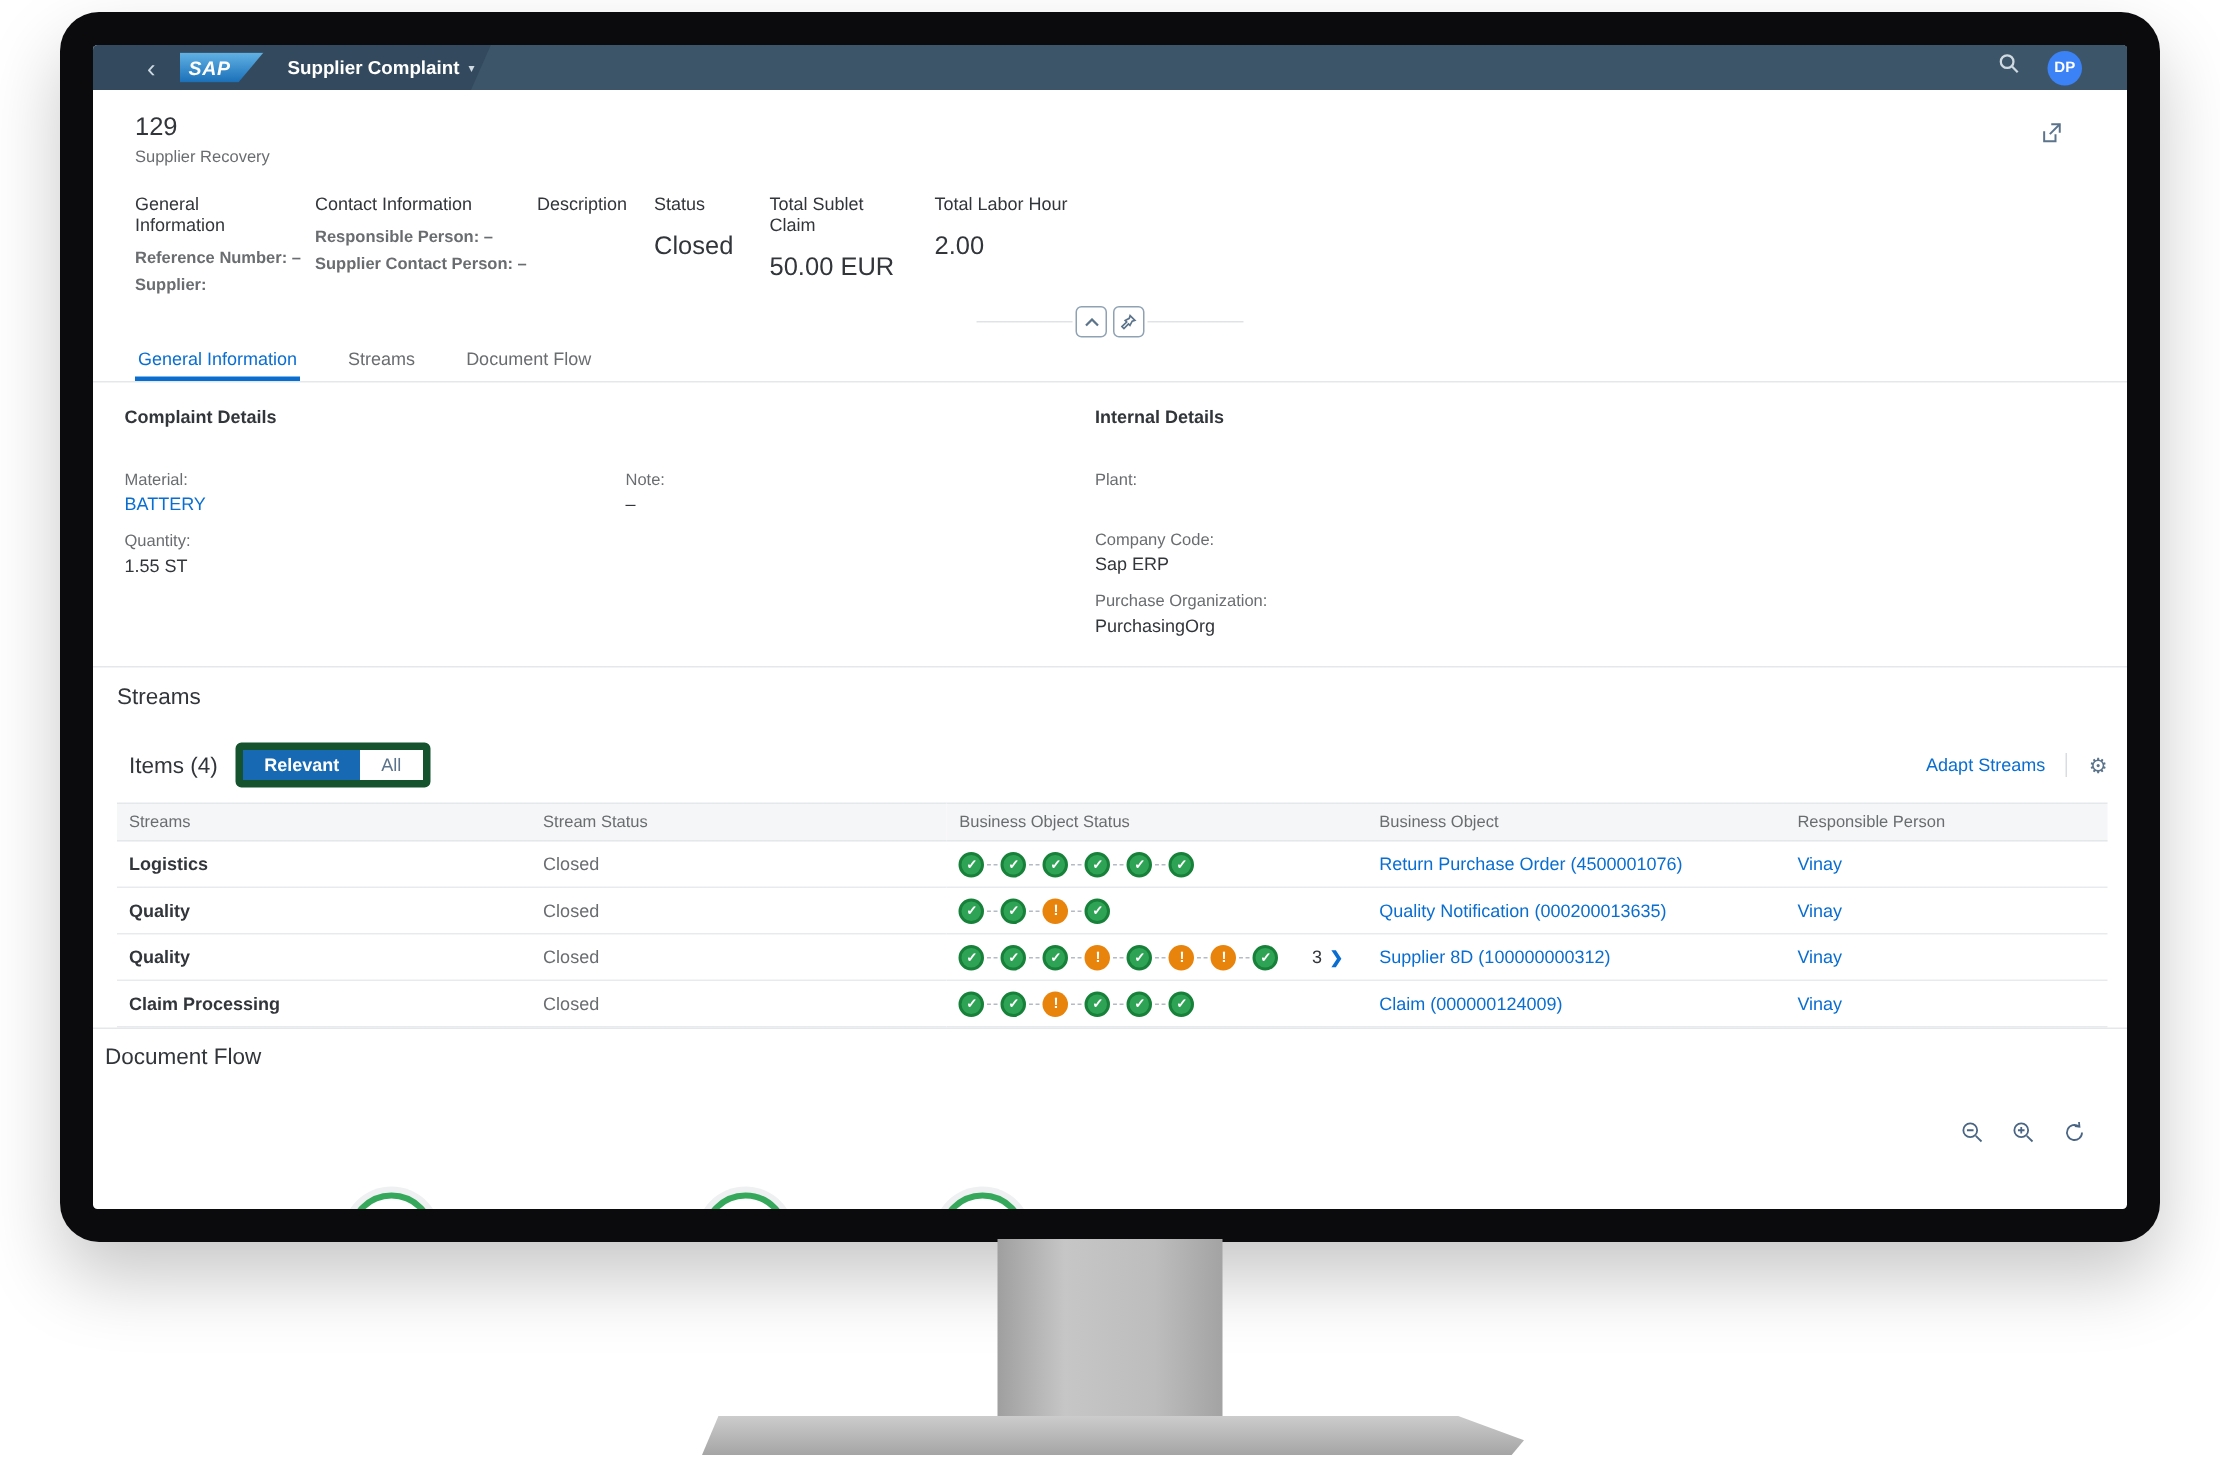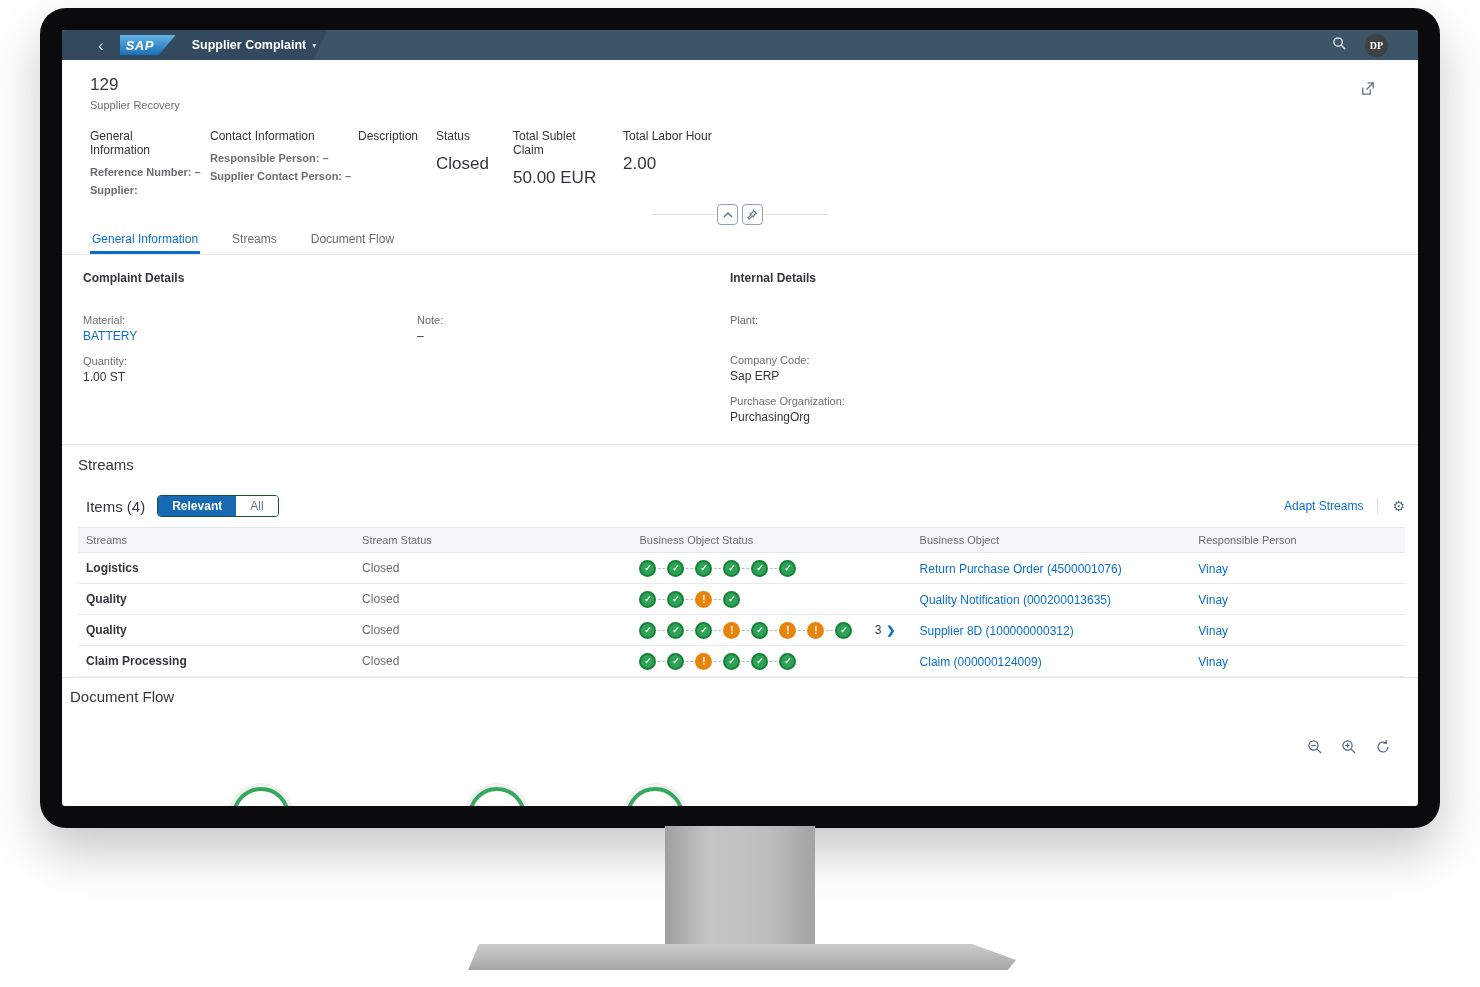--- a/index.html
+++ b/index.html
@@ -24,22 +24,22 @@
   .shell>*{position:relative;}
   .back{color:#cfd9e2;font-size:17px;line-height:1;margin-right:16px;cursor:default;}
   .saplogo{width:56px;height:20px;background:linear-gradient(180deg,#62b2e4,#1a6fb8);
     clip-path:polygon(0 0,100% 0,70% 100%,0 100%);display:flex;align-items:center;
     padding-left:6px;box-sizing:border-box;margin-right:16px;}
   .saplogo span{font-style:italic;font-weight:bold;font-size:13px;color:#fff;letter-spacing:.5px;}
   .apptitle{font-size:12.5px;font-weight:bold;color:#fff;}
   .caret{font-size:8px;color:#cfd9e2;margin-left:6px;}
   .shellright{margin-left:auto;display:flex;align-items:center;gap:18px;}
   .icon-search{color:#cfd9e2;}
-  .avatar{width:23px;height:23px;border-radius:50%;background:#404040;color:#fff;font-size:10px;
-    font-weight:bold;display:flex;align-items:center;justify-content:center;font-family:Liberation Serif, serif;}
+  .avatar{width:23px;height:23px;border-radius:50%;background:#3b82f6;color:#fff;font-size:10px;
+    font-weight:bold;display:flex;align-items:center;justify-content:center;}
 
   
   .objheader{padding:15px 28px 8px 28px;position:relative;}
   .obj-title{font-size:17px;color:#32363a;}
   .obj-sub{font-size:11px;color:#6a6d70;margin-top:4px;}
   .share-btn{position:absolute;right:42px;top:20px;color:#5b738b;cursor:pointer;background:none;border:none;padding:0;}
   .facets{display:flex;margin-top:18px;}
   .facet{box-sizing:border-box;padding-right:14px;}
   .facet.f0{width:120px;}.facet.f1{width:148px;}.facet.f2{width:78px;}
   .facet.f3{width:77px;}.facet.f4{width:110px;}.facet.f5{width:140px;}
@@ -71,21 +71,21 @@
   .field{margin-bottom:12px;}
   .flabel{font-size:11px;color:#6a6d70;}
   .fvalue{font-size:12px;color:#32363a;margin-top:3px;min-height:13px;}
   .fvalue.link{color:#0a6ed1;cursor:pointer;}
 
   
   .streams{border-top:1px solid #e5e8ea;padding:11px 13px 0 16px;}
   .sec-title{font-size:15px;color:#32363a;}
   .stoolbar{display:flex;align-items:center;margin-top:22px;padding:0 0 0 8px;}
   .items-label{font-size:15px;color:#32363a;}
-  .segmented{display:flex;margin-left:12px;border:1px solid #14532d;border-radius:4px;overflow:hidden;}
+  .segmented{display:flex;margin-left:12px;border:5px solid #14532d;border-radius:4px;overflow:hidden;}
   .segbtn{font-size:12px;padding:3px 14px;border:none;background:#fff;color:#5b738b;cursor:pointer;}
   .segbtn.sel{background:#1669b2;color:#fff;font-weight:bold;}
   .stoolbar-right{margin-left:auto;display:flex;align-items:center;}
   .adapt{font-size:12px;color:#0a6ed1;cursor:pointer;}
   .vsep{width:1px;height:16px;background:#d9dde1;margin:0 14px;}
   .gear{font-size:14px;color:#5b738b;cursor:pointer;line-height:1;}
 
   table.stable{width:100%;border-collapse:collapse;margin-top:10px;table-layout:fixed;}
   .stable th{background:#f5f6f7;border-top:1px solid #e5e8ea;border-bottom:1px solid #e5e8ea;
     font-size:11px;font-weight:normal;color:#6a6d70;text-align:left;padding:6px 8px;}
@@ -207,21 +207,21 @@
         <div class="panel pl">
           <div class="gtitle">Complaint Details</div>
           <div class="cols">
             <div class="col-a">
               <div class="field">
                 <div class="flabel">Material:</div>
                 <div class="fvalue link">BATTERY</div>
               </div>
               <div class="field">
                 <div class="flabel">Quantity:</div>
-                <div class="fvalue">1.00 ST</div>
+                <div class="fvalue">1.55 ST</div>
               </div>
             </div>
             <div class="col-b">
               <div class="field">
                 <div class="flabel">Note:</div>
                 <div class="fvalue">–</div>
               </div>
             </div>
           </div>
         </div>

